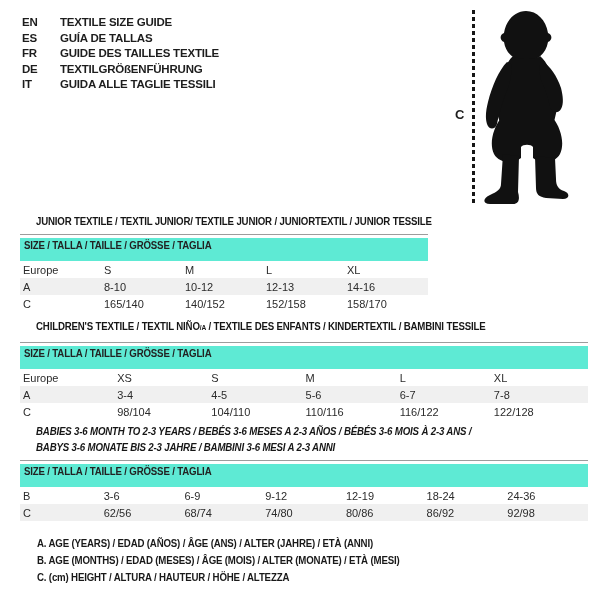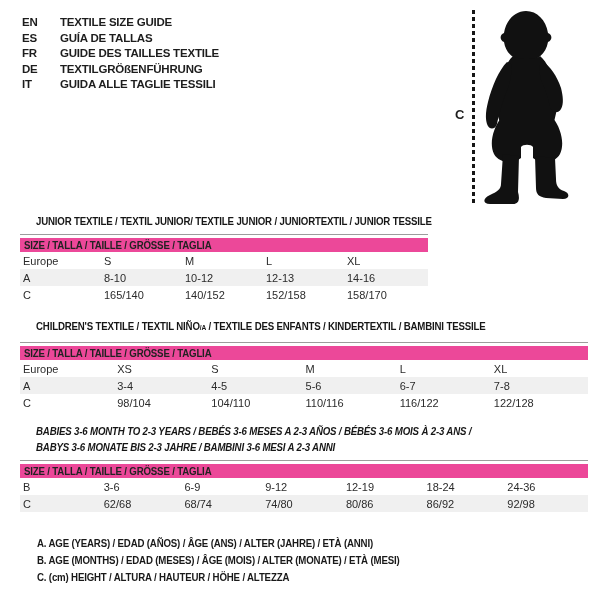--- a/index.html
+++ b/index.html
@@ -26,21 +26,21 @@
   .sec-title{position:absolute;left:36px;font-weight:bold;font-size:11px;color:#161616;white-space:nowrap;}
   .title-line{height:16px;line-height:16px;font-style:italic;}
   .sub{font-size:7.5px;}
 
   
   .tbl{position:absolute;left:20px;}
   .t1{top:234px;width:408px;}
   .t2{top:342px;width:568px;}
   .t3{top:460px;width:568px;}
   .topline{height:0;border-top:1px solid #9c9c9c;margin-bottom:3px;}
-  .bar{height:14px;line-height:15px;background:#ec4899;font-weight:bold;font-size:11px;
+  .bar{height:23px;line-height:15px;background:#5eead4;font-weight:bold;font-size:11px;
        padding-left:4px;color:#222;}
   .trow{display:flex;height:17px;align-items:center;font-size:11px;color:#2b2b2b;}
   .trow.shaded{background:#f0f0f0;}
   .lbl{padding-left:3px;text-align:left;}
   .t1 .lbl{width:56px;}
   .t2 .lbl{width:48px;}
   .t3 .lbl{width:48px;}
   .cell{flex:1;text-align:left;}
 
   
@@ -178,21 +178,21 @@
       <div class="cell lbl">B</div>
       <div class="cell">3-6</div>
       <div class="cell">6-9</div>
       <div class="cell">9-12</div>
       <div class="cell">12-19</div>
       <div class="cell">18-24</div>
       <div class="cell">24-36</div>
     </div>
     <div class="trow shaded">
       <div class="cell lbl">C</div>
-      <div class="cell">62/68</div>
+      <div class="cell">62/56</div>
       <div class="cell">68/74</div>
       <div class="cell">74/80</div>
       <div class="cell">80/86</div>
       <div class="cell">86/92</div>
       <div class="cell">92/98</div>
     </div>
   </div>
 
   <div class="footnotes">
     <div class="fn-line">

